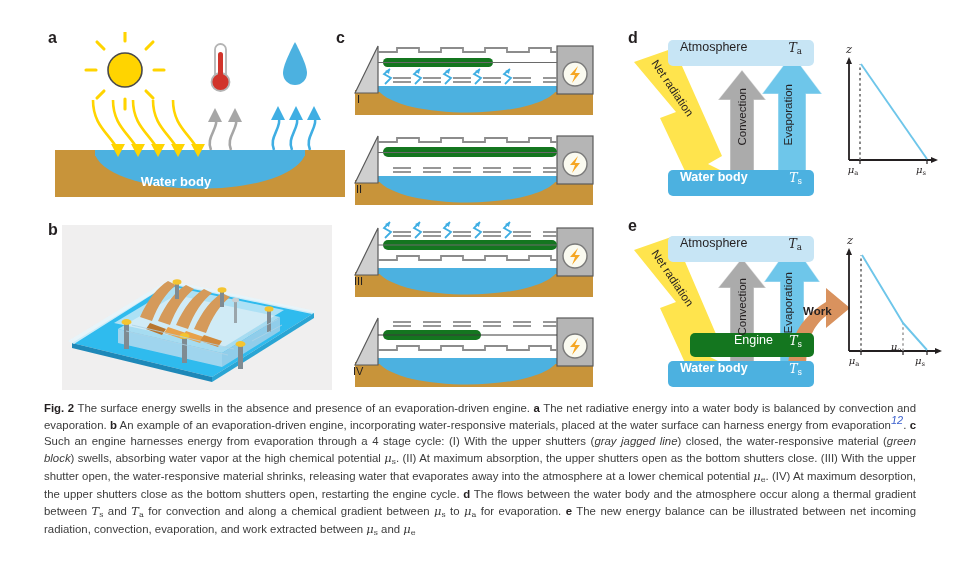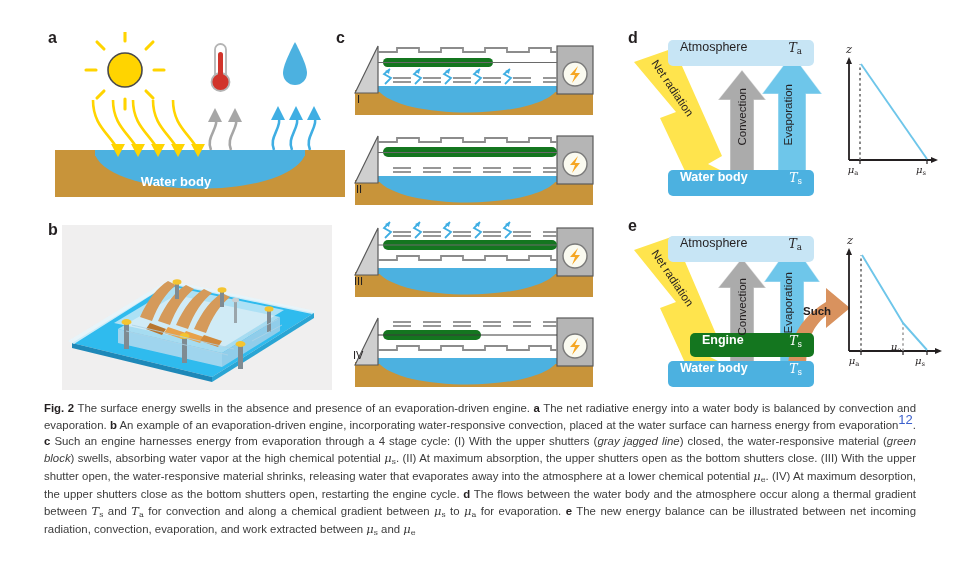--- a/index.html
+++ b/index.html
@@ -15,21 +15,21 @@
   }
   svg{display:block;}
   
   .caption{
     position:absolute;left:44px;top:400px;width:872px;
     font-size:11.4px;line-height:1.455;color:#3b3b3b;
     text-align:justify;
   }
   .caption b{color:#231f20;font-weight:bold;}
   .caption i{}
-  .caption .cite{color:#3a5fcd;font-size:13px;vertical-align:super;line-height:0;}
+  .caption .cite{color:#3a5fcd;font-size:11px;vertical-align:super;line-height:0;font-style:italic;}
   .mvar{font-style:italic;font-family:"DejaVu Serif",serif;}
   .sub{font-size:0.72em;vertical-align:-0.28em;font-style:normal;}
   
   .box{
     position:absolute;border-radius:5px;display:flex;align-items:flex-start;
     box-sizing:border-box;
   }
   .box .lbl{font-size:12.5px;white-space:nowrap;}
   .box .tvar{font-size:12.5px;font-style:italic;font-family:"DejaVu Serif",serif;}
   .box .tvar .sub{font-size:0.7em;}
@@ -336,21 +336,21 @@
         <line x1="78" y1="24" x2="96" y2="24"></line>
       <line x1="108" y1="24" x2="126" y2="24"></line>
         <line x1="138" y1="24" x2="156" y2="24"></line>
       <line x1="168" y1="24" x2="186" y2="24"></line>
         <line x1="198" y1="24" x2="212" y2="24"></line>
     </g>
     <rect x="38" y="28" width="98" height="10" rx="5" fill="#14761F"></rect>
     <line x1="33" y1="33" x2="212" y2="33" stroke="#3a3a3a" stroke-width="1"></line>
     <path d="M33,48 L52,48 L52,44 L74,44 L74,48 L96,48 L96,44 L118,44 L118,48 L140,48 L140,44 L162,44 L162,48 L184,48 L184,44 L206,44 L206,48 L212,48" fill="none" stroke="#8C8C8C" stroke-width="1.8"></path>
   </svg>
-  <div class="roman" style="left:353px;top:349px;text-align:right;">IV</div>
+  <div class="roman" style="left:353px;top:365px;text-align:right;">IV</div>
 
   <div class="panel-letter" style="left:628px;top:30px;">d</div>
 
   <svg width="200" height="160" style="position:absolute;left:630px;top:44px;" viewBox="0 0 200 160">
 
     <g>
       <path d="M4,18 L44,4 L92,112 L78,120 L94,128 L62,142 L30,74 L46,68 Z" fill="#FFE44D"></path>
     </g>
 
     <g>
@@ -415,33 +415,33 @@
       <path d="M158,140 C158,108 170,86 196,70 L196,56 L220,76 L196,96 L196,84 C180,96 176,114 176,140 Z" fill="#D9925E"></path>
     </g>
   </svg>
 
   <div class="box atmos" style="left:668px;top:236px;width:146px;height:26px;padding:0 12px;justify-content:space-between;">
     <span class="lbl">Atmosphere</span>
     <span class="tvar"><span>T</span><span class="sub">a</span></span>
   </div>
 
   <div class="box engine" style="left:690px;top:333px;width:124px;height:24px;padding:0 12px;justify-content:space-between;">
-    <span class="lbl" style="font-weight:bold;">Engine</span>
+    <span class="lbl" style="font-weight:normal;margin-left:32px;">Engine</span>
     <span class="tvar"><span>T</span><span class="sub">s</span></span>
   </div>
 
   <div class="box water" style="left:668px;top:361px;width:146px;height:26px;padding:0 12px;justify-content:space-between;">
     <span class="lbl" style="font-weight:bold;">Water body</span>
     <span class="tvar"><span>T</span><span class="sub">s</span></span>
   </div>
 
   <div class="arrow-txt" style="left:640px;top:272px;transform:rotate(56deg);">Net radiation</div>
   <div class="arrow-txt vert" style="left:736px;top:278px;">Convection</div>
   <div class="arrow-txt vert" style="left:782px;top:272px;">Evaporation</div>
-  <div class="arrow-txt" style="left:803px;top:305px;font-weight:bold;">Such</div>
+  <div class="arrow-txt" style="left:803px;top:305px;font-weight:bold;">Work</div>
 
   <svg width="115" height="130" style="position:absolute;left:835px;top:243px;" viewBox="0 0 115 130">
     <line x1="14" y1="108" x2="104" y2="108" stroke="#231f20" stroke-width="1.8"></line>
     <line x1="14" y1="108" x2="14" y2="8" stroke="#231f20" stroke-width="1.8"></line>
     <path d="M14,5 L11,12 L17,12 Z" fill="#231f20"></path>
     <path d="M107,108 L100,105 L100,111 Z" fill="#231f20"></path>
     <line x1="26" y1="108" x2="26" y2="12" stroke="#6b6b6b" stroke-width="1.6" stroke-dasharray="2.5,2.8"></line>
     <line x1="68" y1="108" x2="68" y2="80" stroke="#9a9a9a" stroke-width="1.5" stroke-dasharray="2.5,2.8"></line>
     <path d="M27,12 L68,80 L92,107" fill="none" stroke="#6EC6EA" stroke-width="1.9" stroke-linejoin="round"></path>
     <line x1="26" y1="108" x2="26" y2="112" stroke="#231f20" stroke-width="1.2"></line>
@@ -452,21 +452,21 @@
   <div class="ticklabel" style="left:854px;top:355px;transform:translateX(-50%);"><span>μ</span><span class="sub">a</span></div>
   <div class="ticklabel" style="left:896px;top:341px;transform:translateX(-50%);"><span>μ</span><span class="sub">e</span></div>
   <div class="ticklabel" style="left:920px;top:355px;transform:translateX(-50%);"><span>μ</span><span class="sub">s</span></div>
 
   <div class="caption">
     <b>Fig. 2</b>
     <span>The surface energy swells in the absence and presence of an evaporation-driven engine.</span>
     <b>a</b>
     <span>The net radiative energy into a water body is balanced by convection and evaporation.</span>
     <b>b</b>
-    <span>An example of an evaporation-driven engine, incorporating water-responsive convection, placed at the water surface can harness energy from evaporation</span><span class="cite">12</span><span>.</span>
+    <span>An example of an evaporation-driven engine, incorporating water-responsive materials, placed at the water surface can harness energy from evaporation</span><span class="cite">12</span><span>.</span>
     <b>c</b>
     <span>Such an engine harnesses energy from evaporation through a 4 stage cycle: (I) With the upper shutters (</span><i>gray jagged line</i><span>) closed, the water-responsive material (</span><i>green block</i><span>) swells, absorbing water vapor at the high chemical potential </span><span class="mvar"><span>μ</span><span class="sub">s</span></span><span>. (II) At maximum absorption, the upper shutters open as the bottom shutters close. (III) With the upper shutter open, the water-responsive material shrinks, releasing water that evaporates away into the atmosphere at a lower chemical potential </span><span class="mvar"><span>μ</span><span class="sub">e</span></span><span>. (IV) At maximum desorption, the upper shutters close as the bottom shutters open, restarting the engine cycle.</span>
     <b>d</b>
     <span>The flows between the water body and the atmosphere occur along a thermal gradient between </span><span class="mvar"><span>T</span><span class="sub">s</span></span><span> and </span><span class="mvar"><span>T</span><span class="sub">a</span></span><span> for convection and along a chemical gradient between </span><span class="mvar"><span>μ</span><span class="sub">s</span></span><span> to </span><span class="mvar"><span>μ</span><span class="sub">a</span></span><span> for evaporation.</span>
     <b>e</b>
     <span>The new energy balance can be illustrated between net incoming radiation, convection, evaporation, and work extracted between </span><span class="mvar"><span>μ</span><span class="sub">s</span></span><span> and </span><span class="mvar"><span>μ</span><span class="sub">e</span></span>
   </div>
 
 </div>
 

